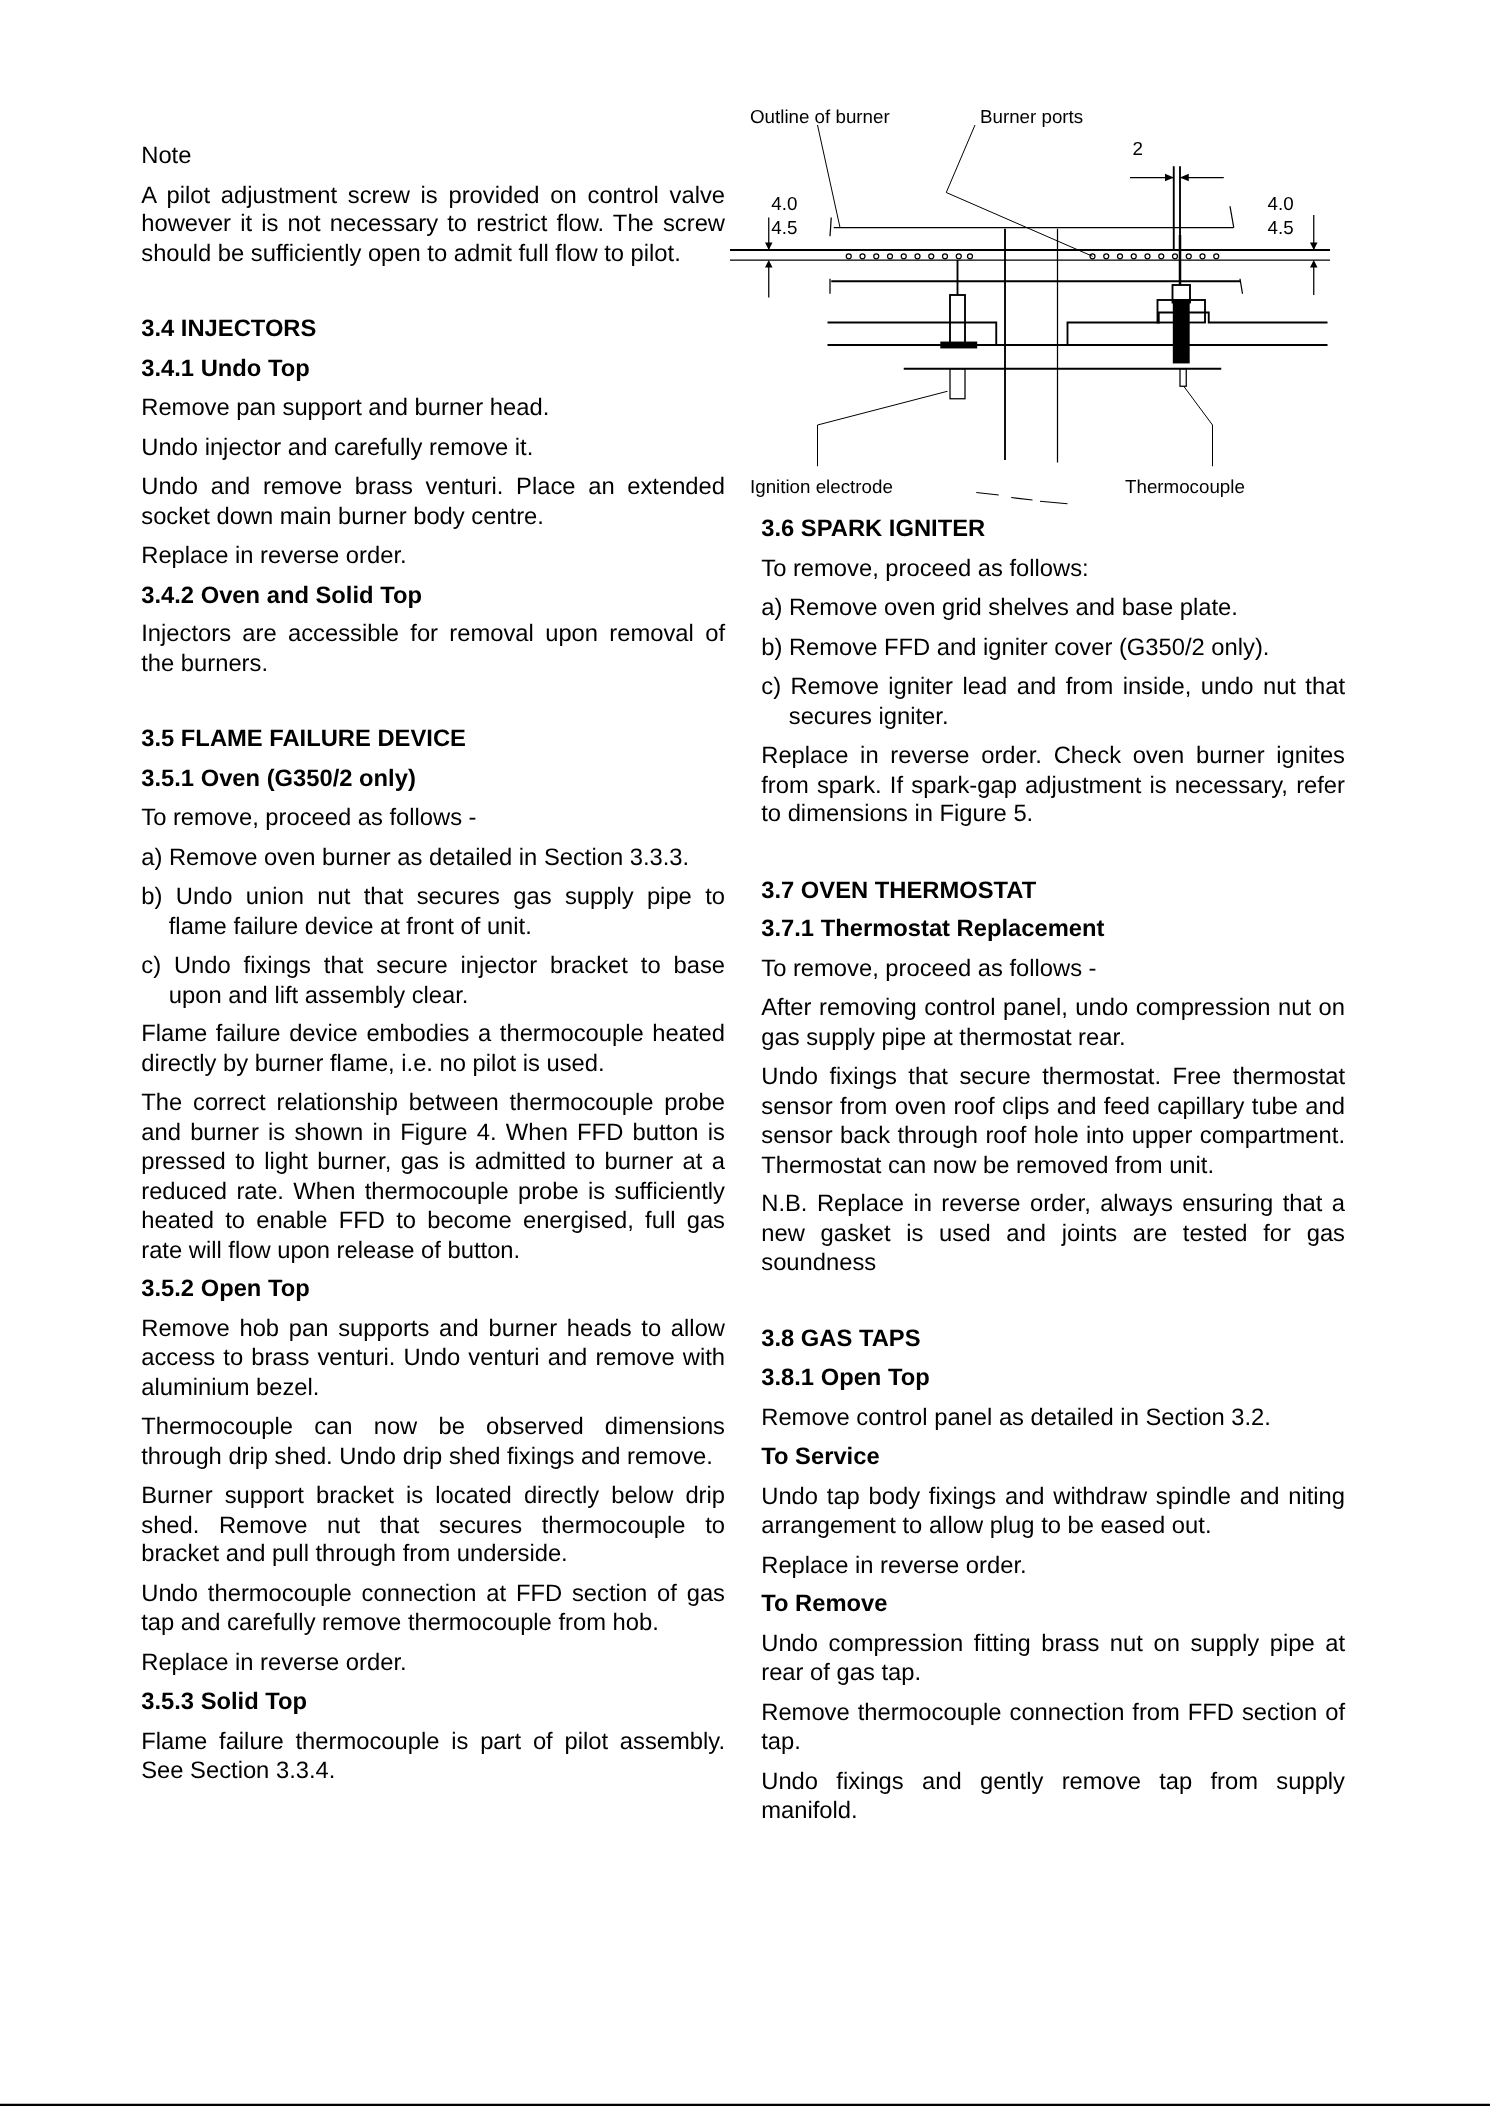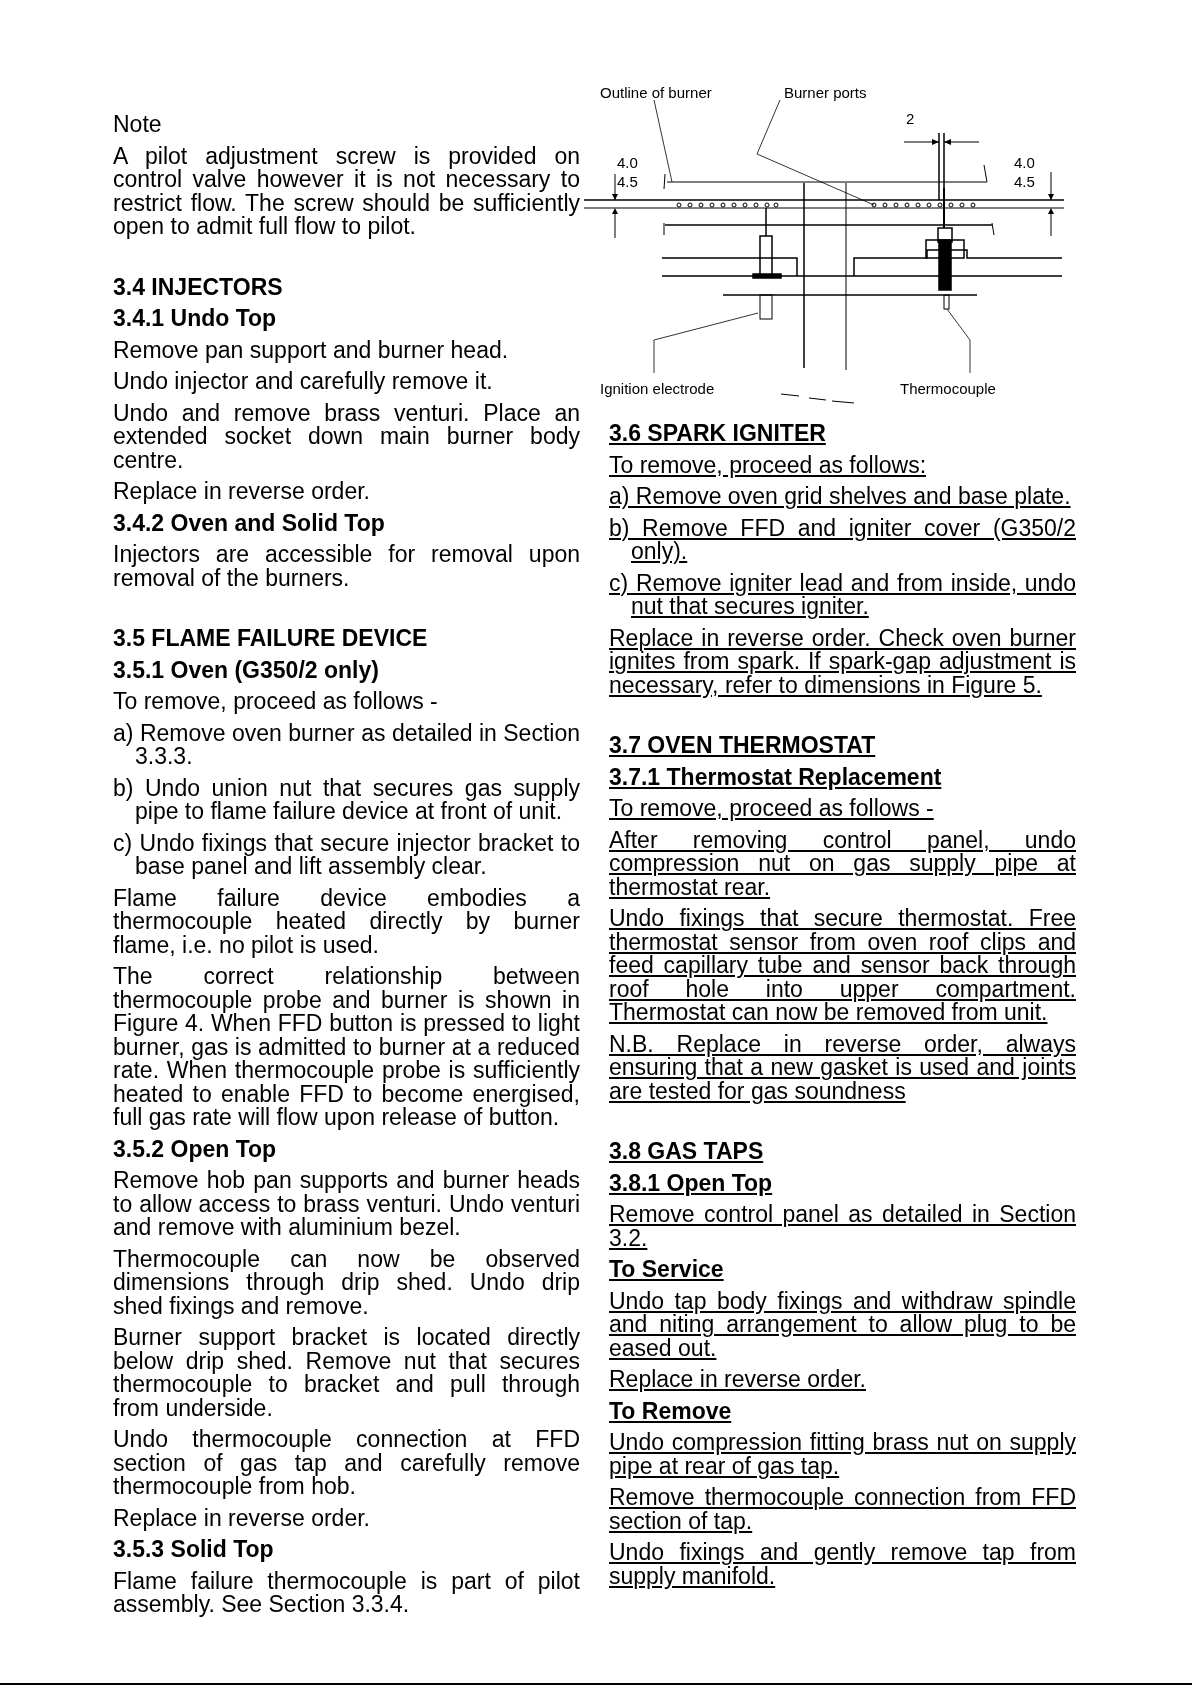--- a/index.html
+++ b/index.html
@@ -1,19 +1,19 @@
 <!DOCTYPE html>
 <html><head>
 <meta charset="utf-8">
 <style>
   html, body { margin:0; padding:0; background:#fff; }
   body { width:1192px; height:1685px; position:relative; overflow:hidden; font-family:"Liberation Sans", sans-serif; color:#000; }
-  .col { position:absolute; width:467px; font-size:23px; line-height:23.5px; }
+  .col { position:absolute; width:467px; font-size:19px; line-height:23.5px; }
   .left { left:113px; top:113px; }
-  .right { left:609px; top:422px;text-decoration:underline; }
+  .right { left:609px; top:412px; }
   p { margin:0 0 8px 0; text-align:justify; }
   .h { font-weight:bold; margin:0 0 8px 0; }
   .h.section { margin-top:37px; }
   .li { padding-left:22px; text-indent:-22px; }
   .figure { position:absolute; left:584px; top:78px; width:480px; height:335px; }
   .footer-rule { position:absolute; left:0; top:1683px; width:1192px; height:2px; background:#000; }
   svg text { font-family:"Liberation Sans", sans-serif; font-size:15px; fill:#000; }
 </style>
 </head>
 <body>
@@ -27,21 +27,21 @@
   <p>Undo injector and carefully remove it.</p>
   <p>Undo and remove brass venturi. Place an extended socket down main burner body centre.</p>
   <p>Replace in reverse order.</p>
   <div class="h">3.4.2  Oven and Solid Top</div>
   <p>Injectors are accessible for removal upon removal of the burners.</p>
   <div class="h section">3.5 FLAME FAILURE DEVICE</div>
   <div class="h">3.5.1  Oven (G350/2 only)</div>
   <p>To remove, proceed as follows -</p>
   <p class="li">a) Remove oven burner as detailed in Section 3.3.3.</p>
   <p class="li">b) Undo union nut that secures gas supply pipe to flame failure device at front of unit.</p>
-  <p class="li">c) Undo fixings that secure injector bracket to base panel and lift assembly clear.</p>
+  <p class="li">c) Undo fixings that secure injector bracket to base upon and lift assembly clear.</p>
   <p>Flame failure device embodies a thermocouple heated directly by burner flame, i.e. no pilot is used.</p>
   <p>The correct relationship between thermocouple probe and burner is shown in Figure 4. When FFD button is pressed to light burner, gas is admitted to burner at a reduced rate. When thermocouple probe is sufficiently heated to enable FFD to become energised, full gas rate will flow upon release of button.</p>
   <div class="h">3.5.2  Open Top</div>
   <p>Remove hob pan supports and burner heads to allow access to brass venturi. Undo venturi and remove with aluminium bezel.</p>
   <p>Thermocouple can now be observed dimensions through drip shed. Undo drip shed fixings and remove.</p>
   <p>Burner support bracket is located directly below drip shed. Remove nut that secures thermocouple to bracket and pull through from underside.</p>
   <p>Undo thermocouple connection at FFD section of gas tap and carefully remove thermocouple from hob.</p>
   <p>Replace in reverse order.</p>
   <div class="h">3.5.3  Solid Top</div>
   <p>Flame failure thermocouple is part of pilot assembly. See Section 3.3.4.</p>

